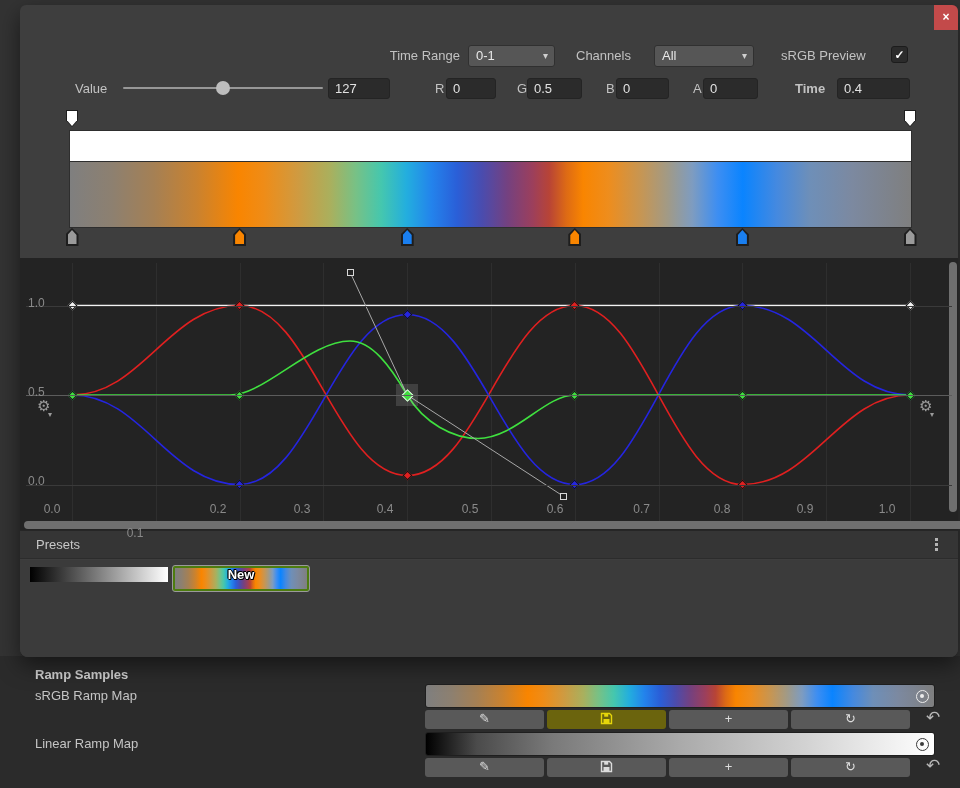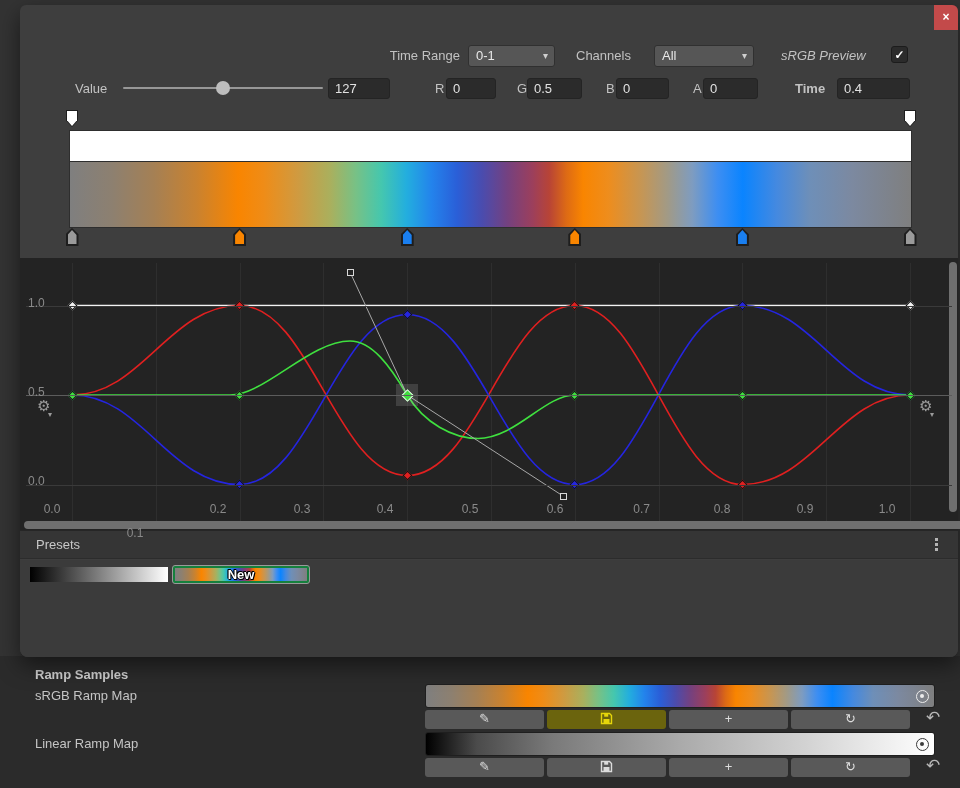--- a/index.html
+++ b/index.html
@@ -23,21 +23,21 @@
   .dd { background:#565656; border:1px solid #303030; border-radius:3px; color:#e8e8e8;
         font-size:13px; line-height:20px; padding-left:7px; }
   .dd .arrow { position:absolute; right:6px; top:0; line-height:20px; font-size:10px; color:#cfcfcf; }
   .field { background:#2b2b2b; border:1px solid #242424; border-radius:3px; color:#e2e2e2;
            font-size:13px; line-height:19px; padding-left:6px; }
 
   #lbl-timerange { left:330px; top:43px; width:110px; text-align:right; }
   #dd-timerange  { left:448px; top:40px; width:87px;  height:22px; }
   #lbl-channels  { left:556px; top:43px; }
   #dd-channels   { left:634px; top:40px; width:100px; height:22px; }
-  #lbl-srgb      { left:761px; top:43px;font-style:italic; }
+  #lbl-srgb      { left:761px; top:43px; }
   #checkbox-srgb { left:871px; top:41px; width:17px; height:17px; background:#2b2b2b; border:1px solid #1c1c1c;
                    border-radius:3px; color:#fff; font-size:12px; font-weight:bold; text-align:center; line-height:16px; }
 
   #lbl-value   { left:55px;  top:76px; }
   #slider-track { left:103px; top:82px; width:200px; height:2px; background:#979797; border-radius:1px; }
   #slider-handle { left:196px; top:76px; width:14px; height:14px; border-radius:50%; background:#bdbdbd; }
   #field-value { left:308px; top:73px; width:62px; height:21px; }
   #lbl-r { left:415px; top:76px; }  #field-r { left:426px; top:73px; width:50px; height:21px; }
   #lbl-g { left:497px; top:76px; }  #field-g { left:507px; top:73px; width:55px; height:21px; }
   #lbl-b { left:586px; top:76px; }  #field-b { left:596px; top:73px; width:53px; height:21px; }
@@ -72,21 +72,21 @@
   #hscrollbar { left:4px; top:516px; width:939px; height:8px; background:#6f6f6f; border-radius:4px; }
   #vscrollbar { left:929px; top:257px; width:8px; height:250px; background:#6f6f6f; border-radius:4px; }
 
   
   #presets-header { left:0; top:525px; width:938px; height:29px; background:#353535; border-top:1px solid #262626; border-bottom:1px solid #2c2c2c; }
   #presets-title { left:16px; top:6px; color:#c8c8c8; font-size:13px; }
   #presets-menu { left:910px; top:7px; width:14px; height:16px; cursor:pointer; }
   #presets-menu b { position:absolute; left:5px; width:3px; height:3px; background:#b5b5b5; }
   #presets-body { left:0; top:555px; width:938px; height:97px; background:#3b3b3b; border-radius:0 0 8px 8px; }
   #preset-bw  { left:10px; top:7px; width:138px; height:15px; }
-  #preset-new { left:152px; top:5px; width:138px; height:19px; border:1px solid #9a9a9a; border-radius:3px; background:#15803d; }
+  #preset-new { left:152px; top:5px; width:138px; height:27px; border:1px solid #9a9a9a; border-radius:3px; background:#4d7c0f; }
   #preset-new .grad { position:absolute; left:2px; top:2px; right:2px; bottom:2px; }
   #preset-new .name { position:absolute; left:0; right:0; top:1px; text-align:center; color:#fff; font-size:13px; font-weight:bold;
       text-shadow:-1px 0 #000,1px 0 #000,0 -1px #000,0 1px #000,1px 1px #000,-1px -1px #000; }
 
   
   .ramp-lbl { color:#c4c4c4; font-size:13px; }
   #ramp-title { left:35px; top:667px; font-weight:bold; color:#cfcfcf; }
   #srgb-lbl { left:35px; top:688px; }
   #linear-lbl { left:35px; top:736px; }
   .strip { border:1px solid #1f1f1f; border-radius:3px; }

